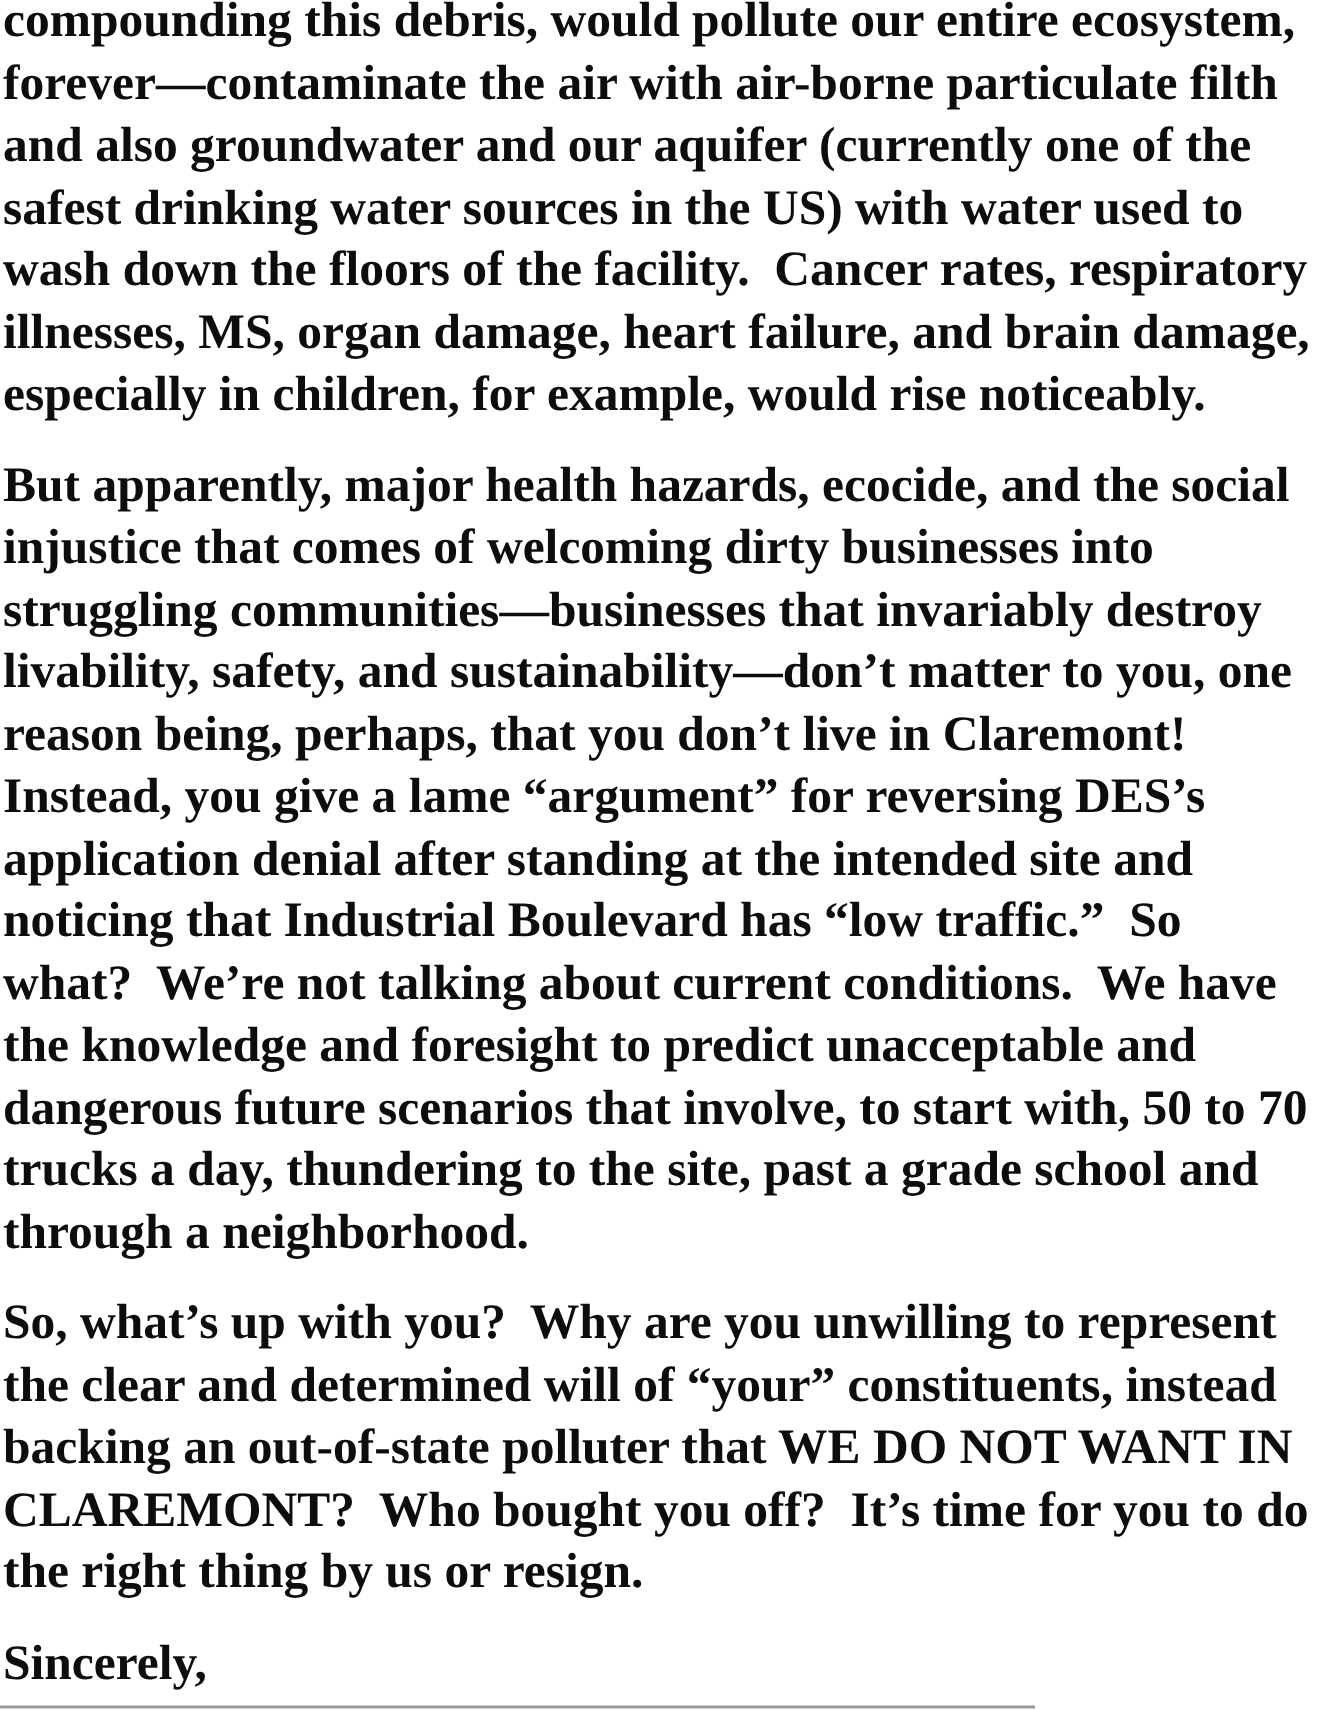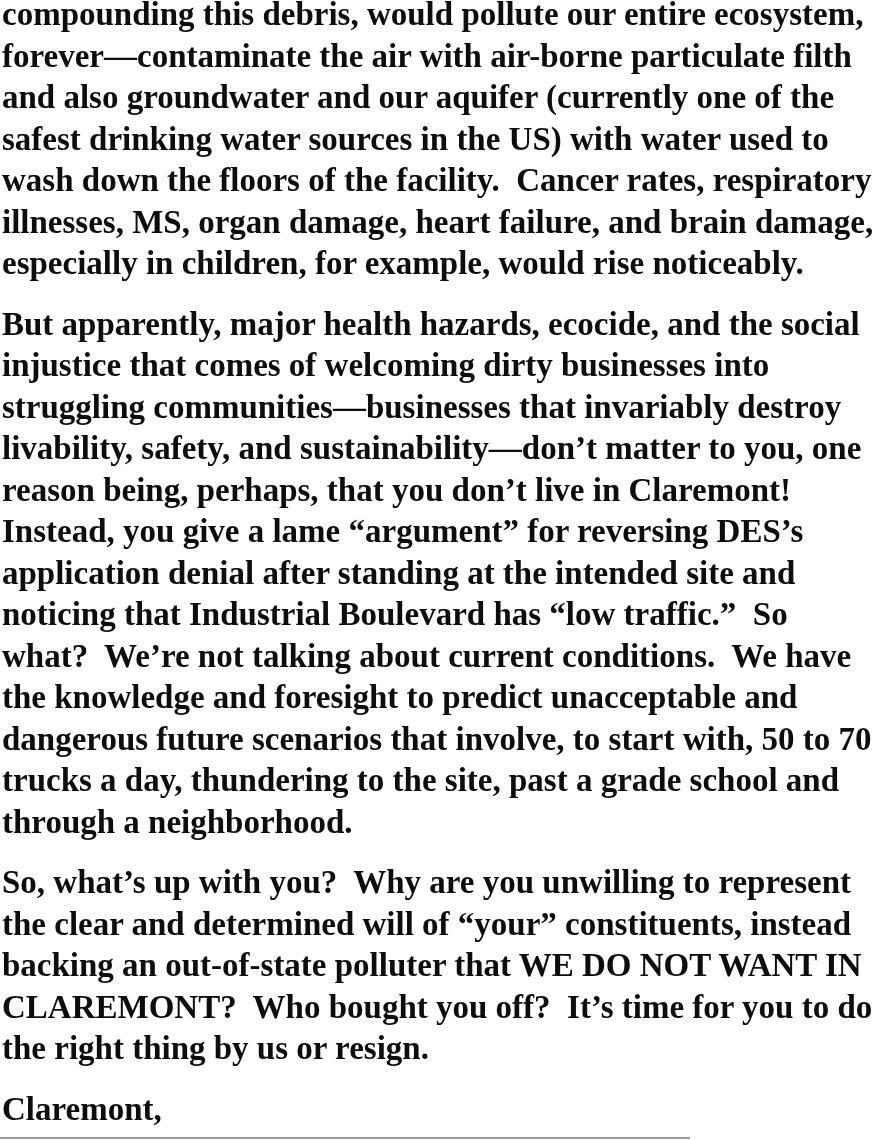--- a/index.html
+++ b/index.html
@@ -45,17 +45,17 @@
     background: #9a9a9a;
   }
 </style>
 </head>
 <body>
 
 <div class="page">
   <p class="para">compounding this debris, would pollute our entire ecosystem, forever—contaminate the air with air-borne particulate filth and also groundwater and our aquifer (currently one of the safest drinking water sources in the US) with water used to wash down the floors of the facility.  Cancer rates, respiratory illnesses, MS, organ damage, heart failure, and brain damage, especially in children, for example, would rise noticeably.</p>
   <p class="para">But apparently, major health hazards, ecocide, and the social injustice that comes of welcoming dirty businesses into struggling communities—businesses that invariably destroy livability, safety, and sustainability—don’t matter to you, one reason being, perhaps, that you don’t live in Claremont! Instead, you give a lame “argument” for reversing DES’s application denial after standing at the intended site and noticing that Industrial Boulevard has “low traffic.”  So what?  We’re not talking about current conditions.  We have the knowledge and foresight to predict unacceptable and dangerous future scenarios that involve, to start with, 50 to 70 trucks a day, thundering to the site, past a grade school and through a neighborhood.</p>
   <p class="para">So, what’s up with you?  Why are you unwilling to represent the clear and determined will of “your” constituents, instead backing an out-of-state polluter that WE DO NOT WANT IN CLAREMONT?  Who bought you off?  It’s time for you to do the right thing by us or resign.</p>
-  <p class="para closing">Claremont,</p>
+  <p class="para closing">Sincerely,</p>
 
 </div>
 
 <div class="bottom-line"></div>
 
 </body></html>

